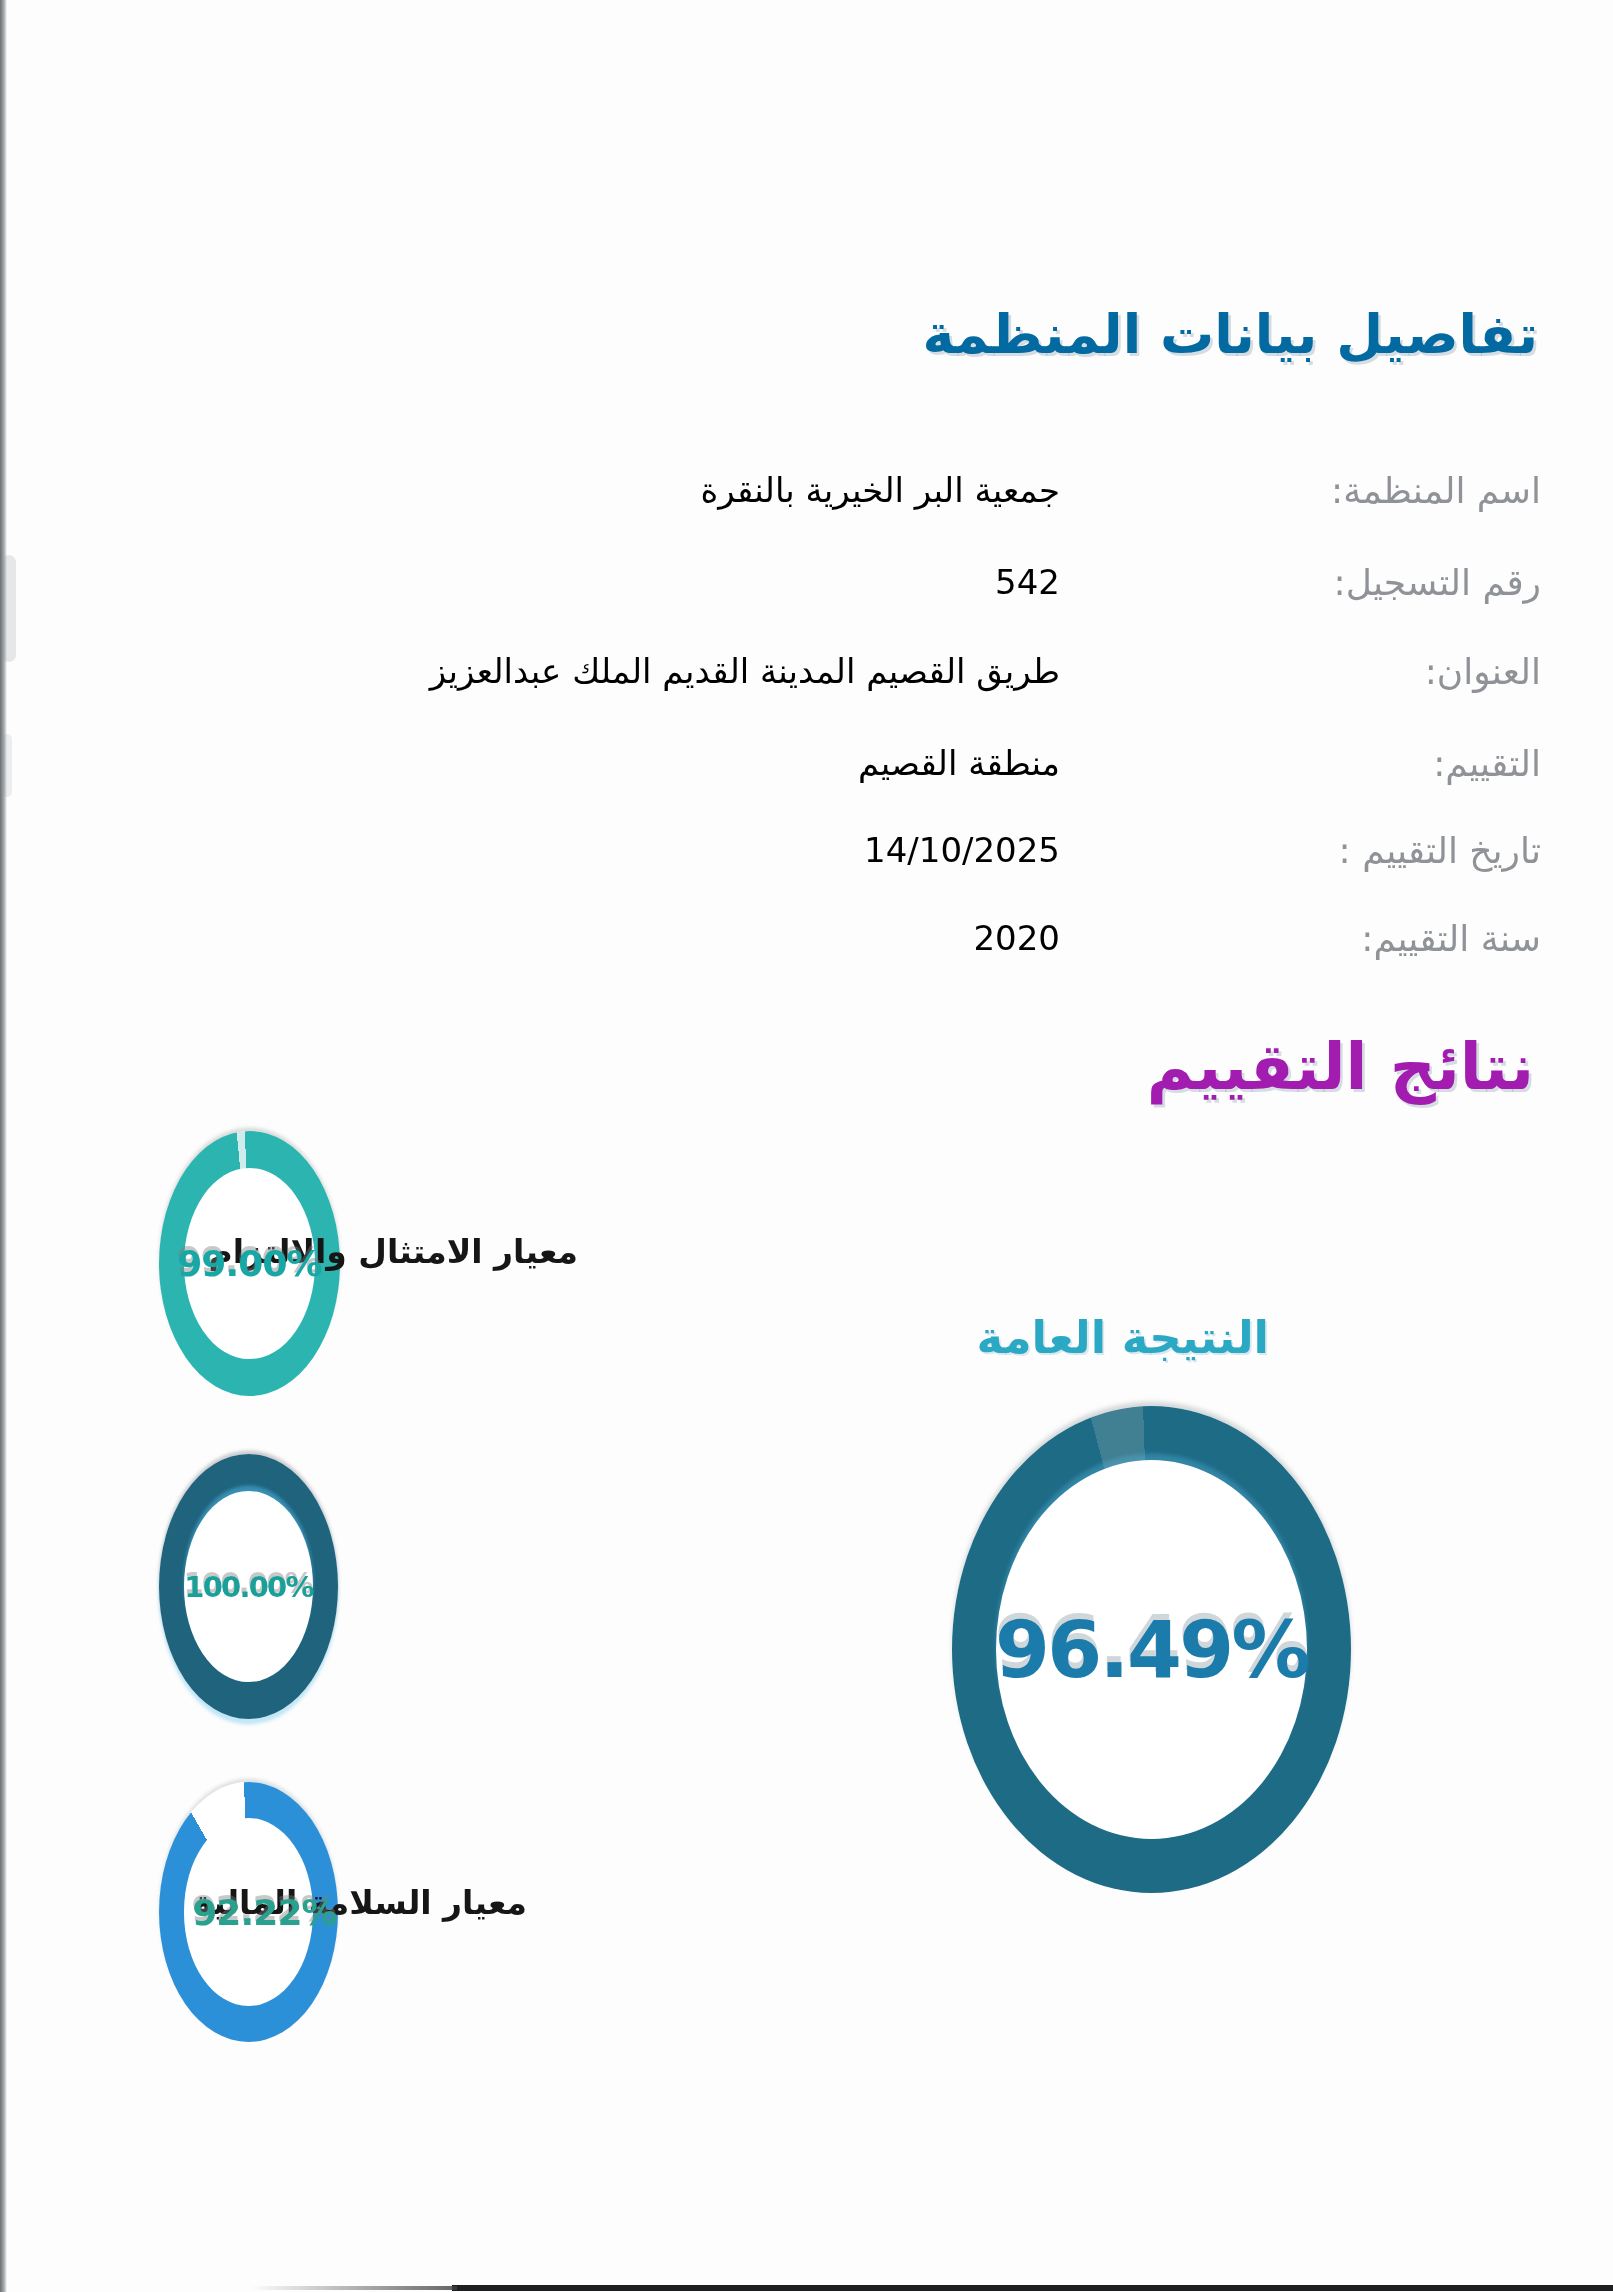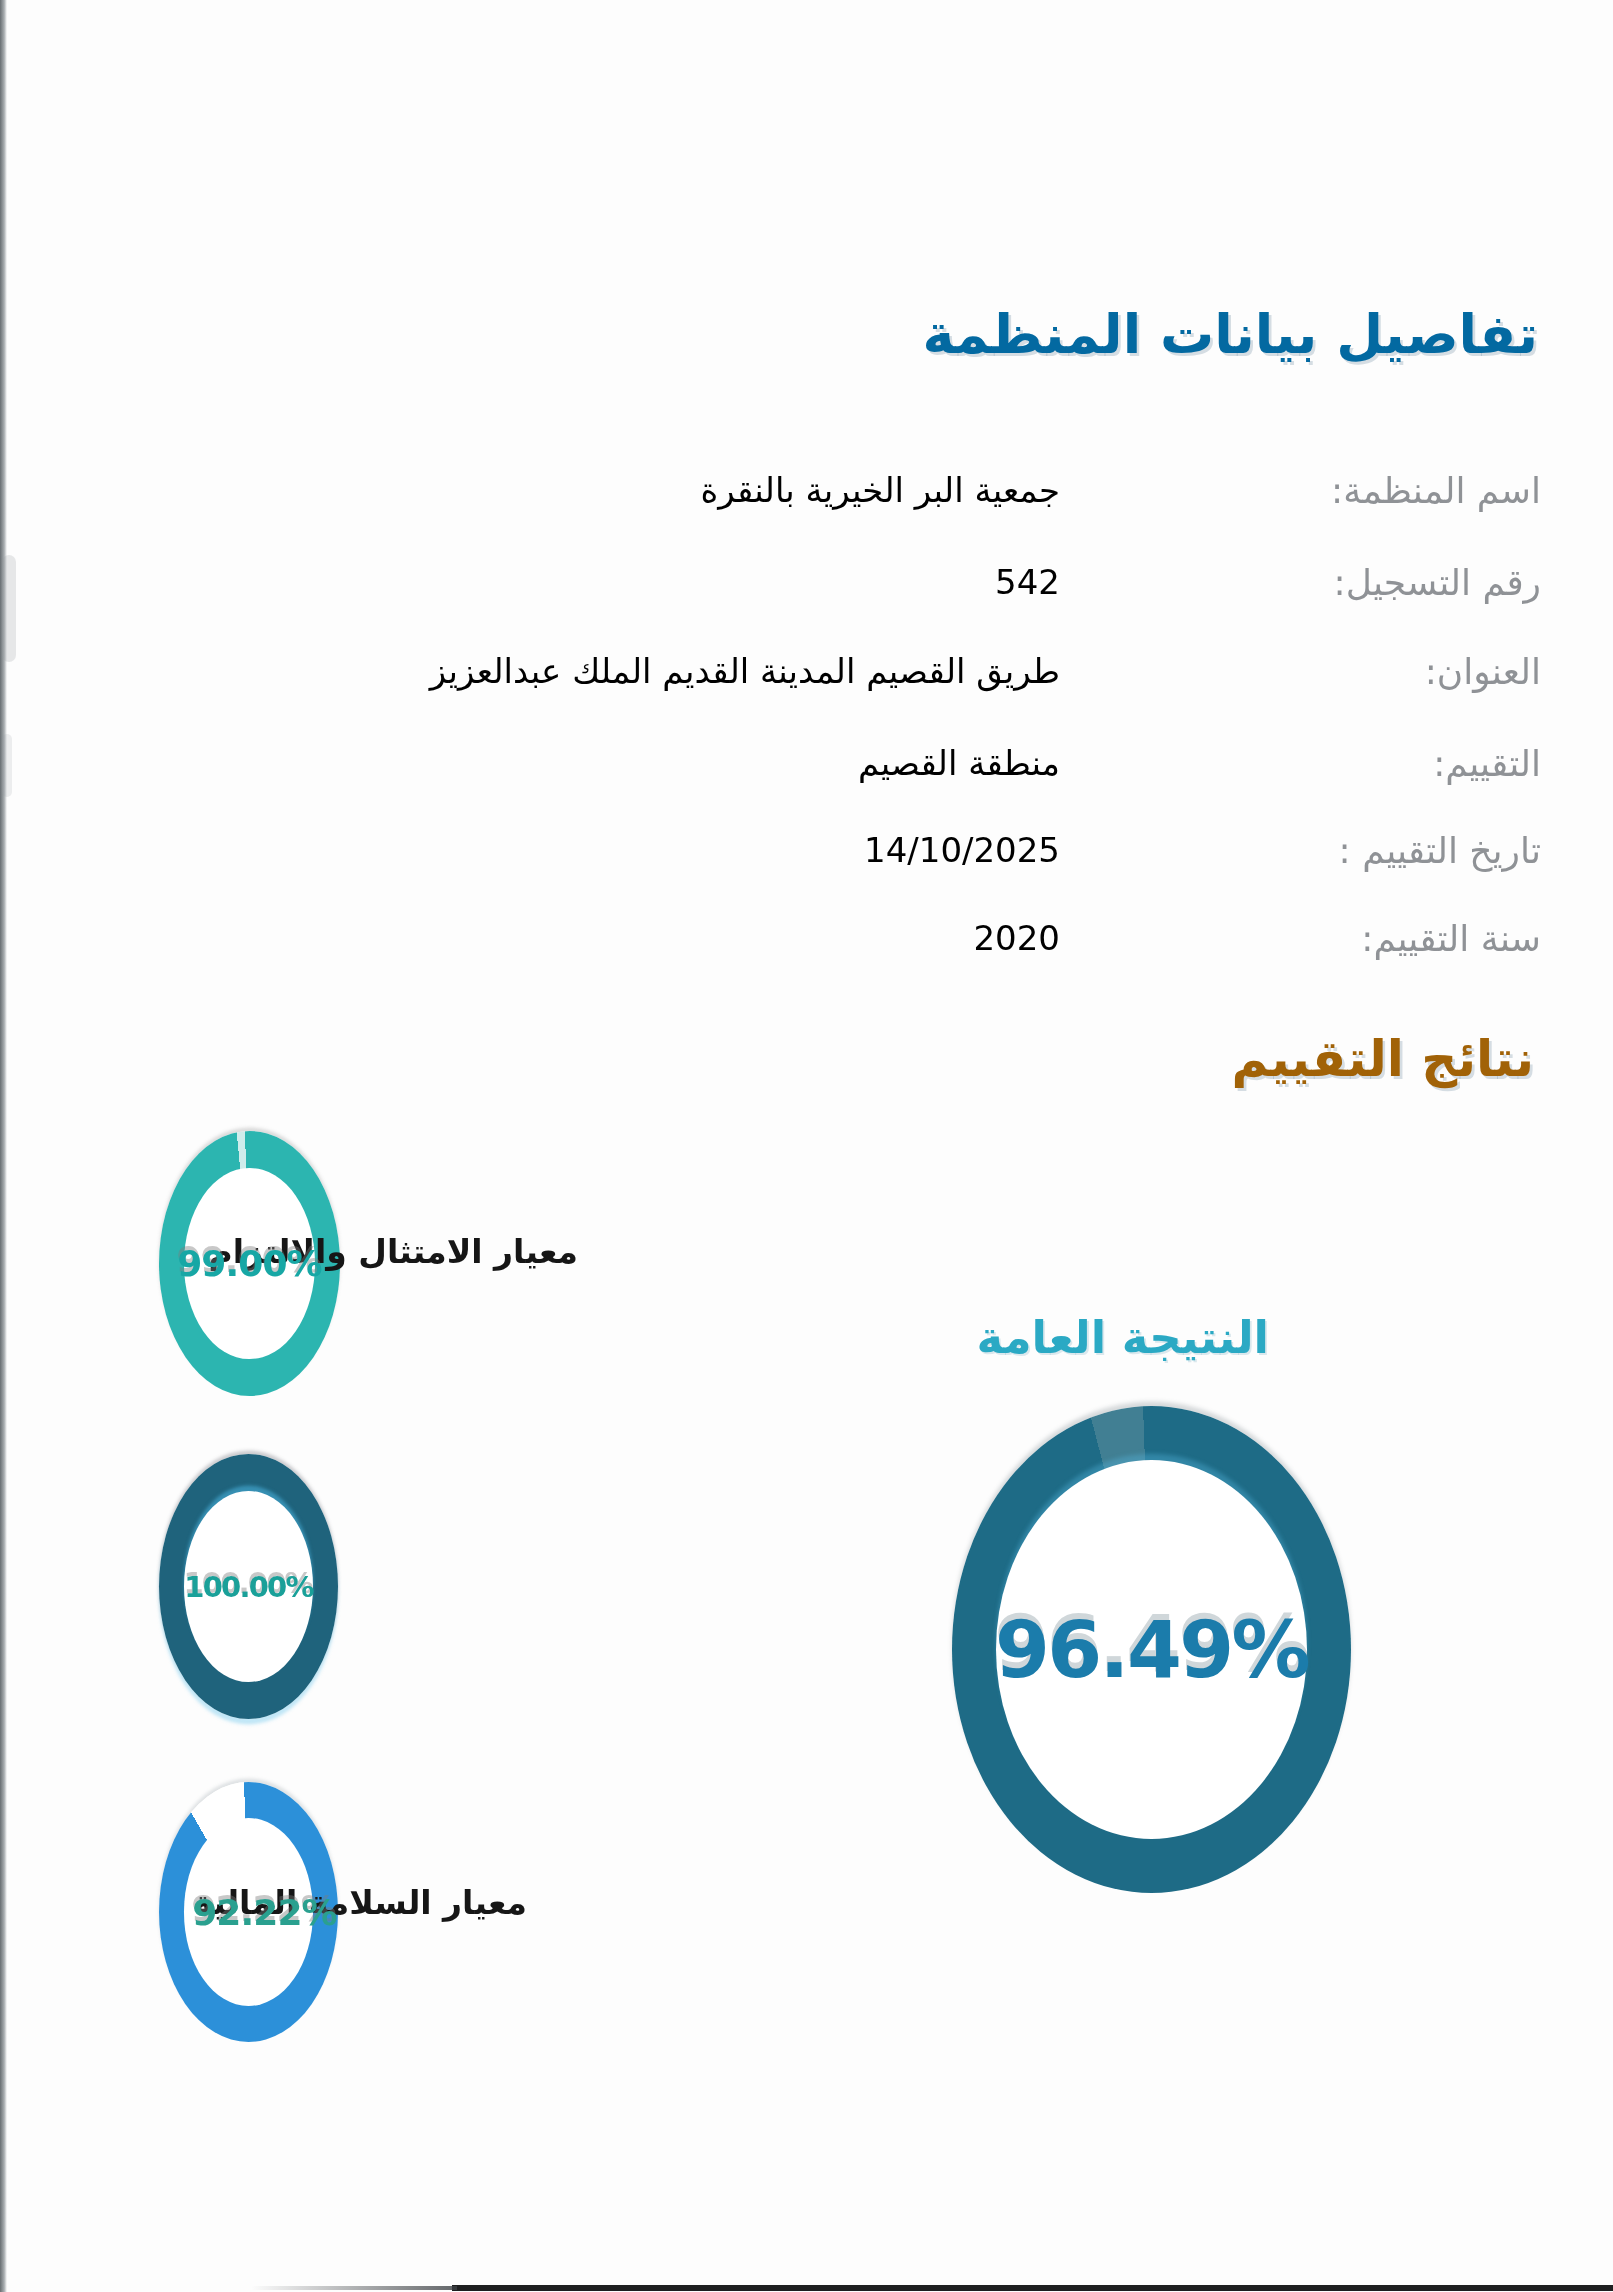--- a/index.html
+++ b/index.html
@@ -29,21 +29,21 @@
 
   
   .doc-title{
     position:absolute;top:303px;right:76px;
     font-size:54px;font-weight:bold;color:#0369a1;direction:rtl;
     text-shadow:2.7px 2.7px 0 rgba(110,140,160,.28);
     letter-spacing:0;
   }
   .results-heading{
     position:absolute;top:1030px;right:80px;
-    font-size:50px;font-weight:bold;color:#a16207;direction:rtl;
+    font-size:64px;font-weight:bold;color:#a21caf;direction:rtl;
     text-shadow:2.7px 2.7px 0 rgba(110,140,160,.28);
   }
 
   
   .frow{position:absolute;left:0;right:0;height:54px;}
   .flabel{
     position:absolute;right:73px;top:0;direction:rtl;
     font-size:36px;color:#8f9296;white-space:nowrap;
   }
   .fvalue{

